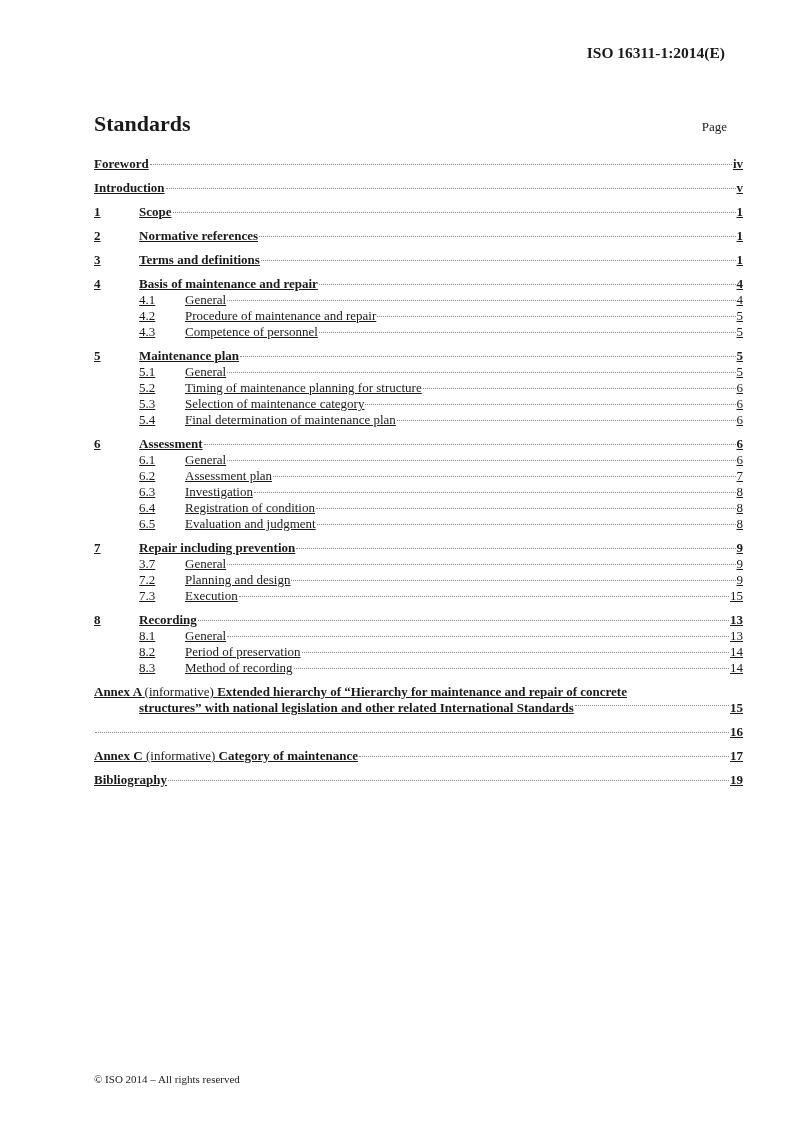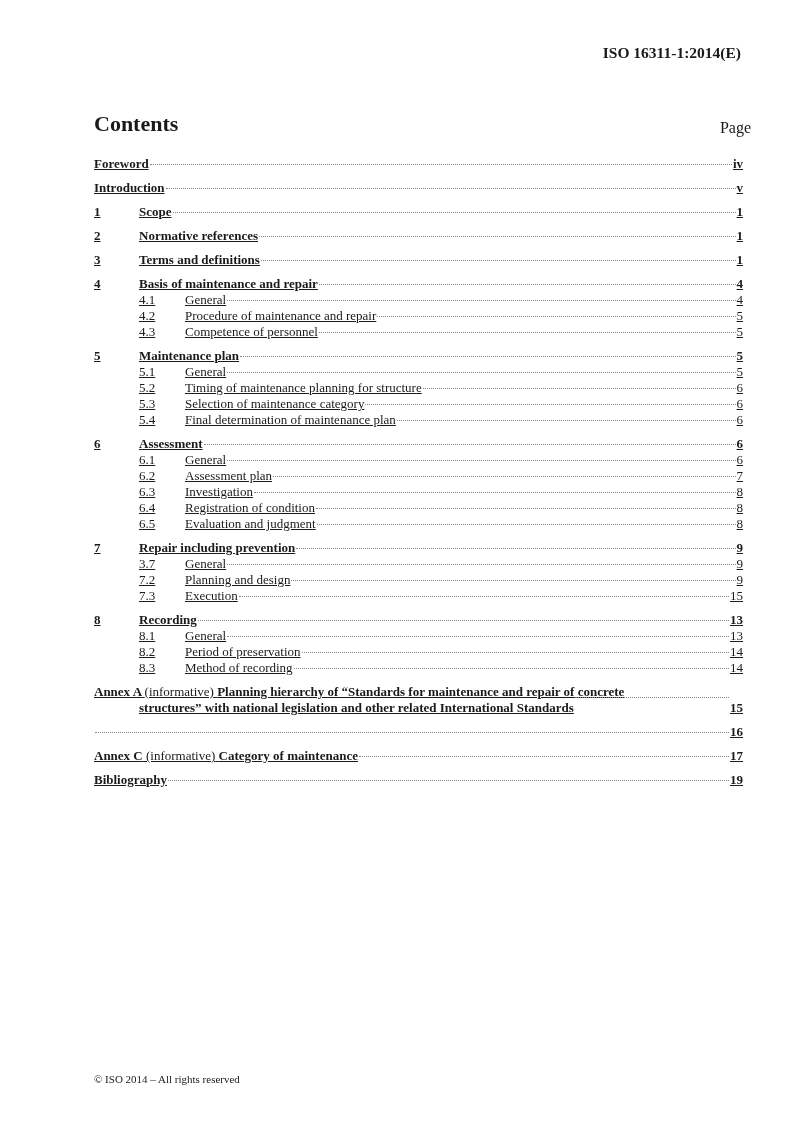--- a/index.html
+++ b/index.html
@@ -1,39 +1,39 @@
 <!DOCTYPE html>
 <html><head>
 <meta charset="utf-8">
 <style>
   html,body{margin:0;padding:0;background:#fff;}
   body{width:793px;height:1122px;position:relative;font-family:"Liberation Serif","DejaVu Serif",serif;color:#1a1a1a;overflow:hidden;}
-  .doc-id{position:absolute;top:44px;right:52px;font-weight:bold;font-size:15.5px;}
+  .doc-id{position:absolute;top:44px;right:68px;font-weight:bold;font-size:15.5px;}
   .title{position:absolute;top:111px;left:94px;font-weight:bold;font-size:22px;}
-  .page-label{position:absolute;top:119px;right:42px;font-size:16px;text-align:right;}
+  .page-label{position:absolute;top:119px;right:66px;font-size:13px;text-align:right;}
   .toc{position:absolute;top:156px;left:94px;width:649px;font-size:13px;text-decoration:underline;}
   .row{display:flex;align-items:baseline;height:16px;line-height:16px;}
   .row.main{font-weight:bold;margin-top:8px;}
   .row.main.first{margin-top:0;}
   .num{width:45px;flex:none;}
   .subnum{width:46px;flex:none;margin-left:45px;}
   .label{flex:none;white-space:nowrap;}
   .dots{flex:1;border-bottom:1px dotted #888;margin:0 1px;position:relative;top:-3px;}
   .pg{flex:none;text-align:right;}
   .normal{font-weight:normal;}
   .annex{font-weight:bold;margin-top:8px;line-height:16px;}
-  .annex .cont{display:flex;align-items:flex-start;padding-left:45px;}
+  .annex .cont{display:flex;align-items:center;padding-left:45px;}
   .footer-left{position:absolute;top:1073px;left:94px;font-size:11px;}
   .footer-right{position:absolute;top:1129px;right:50px;font-size:12px;}
 </style>
 </head>
 <body>
 
 <div class="doc-id">ISO 16311-1:2014(E)</div>
-<div class="title">Contents</div>
+<div class="title">Standards</div>
 <div class="page-label">Page</div>
 
 <div class="toc">
   <div class="row main first">
     <span class="label">Foreword</span>
     <span class="dots"></span>
     <span class="pg">iv</span>
   </div>
   <div class="row main">
     <span class="label">Introduction</span>
@@ -193,21 +193,21 @@
       </div>
       <div class="row">
         <span class="subnum">8.3</span>
         <span class="label">Method of recording</span>
         <span class="dots"></span>
         <span class="pg">14</span>
       </div>
     </div>
   <div id="annexes">
       <div class="annex">
-        <div><span>Annex A</span> <span class="normal">(informative)</span> <span>Planning hierarchy of “Standards for maintenance and repair of concrete</span></div>
+        <div><span>Annex A</span> <span class="normal">(informative)</span> <span>Extended hierarchy of “Hierarchy for maintenance and repair of concrete</span></div>
         <div class="cont">
           <span class="label">structures” with national legislation and other related International Standards</span>
           <span class="dots"></span>
           <span class="pg">15</span>
         </div>
       </div>
       <div class="row main">
         <span class="dots"></span>
         <span class="pg">16</span>
       </div>

